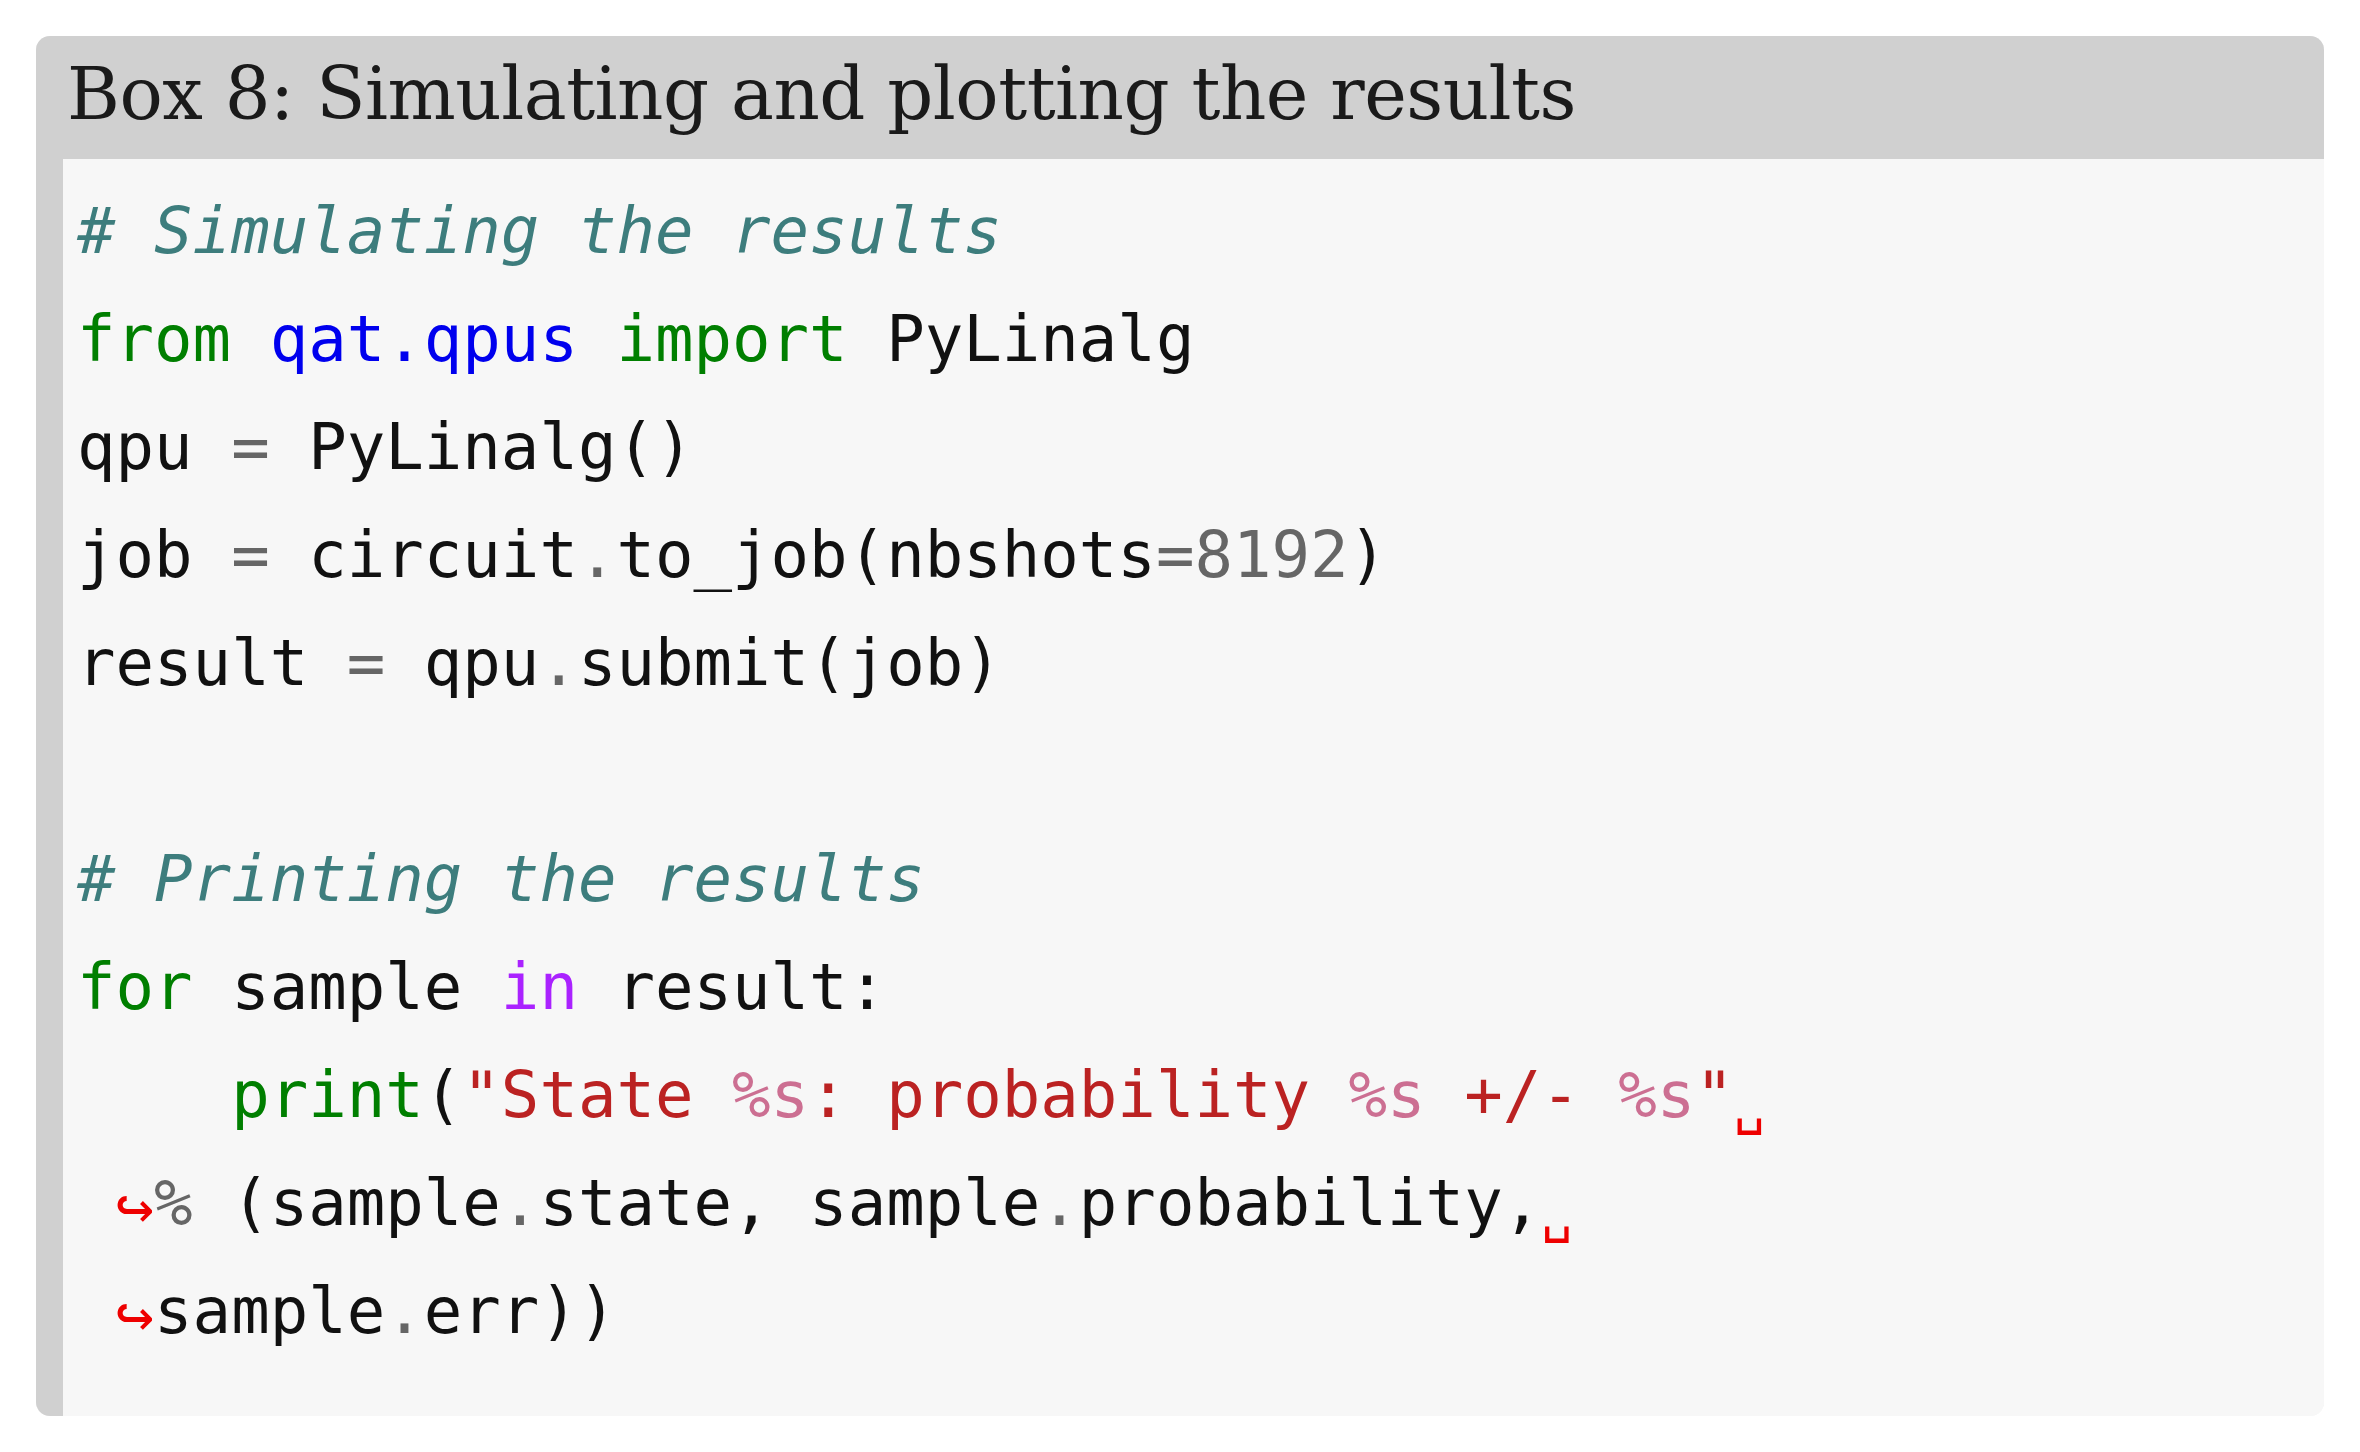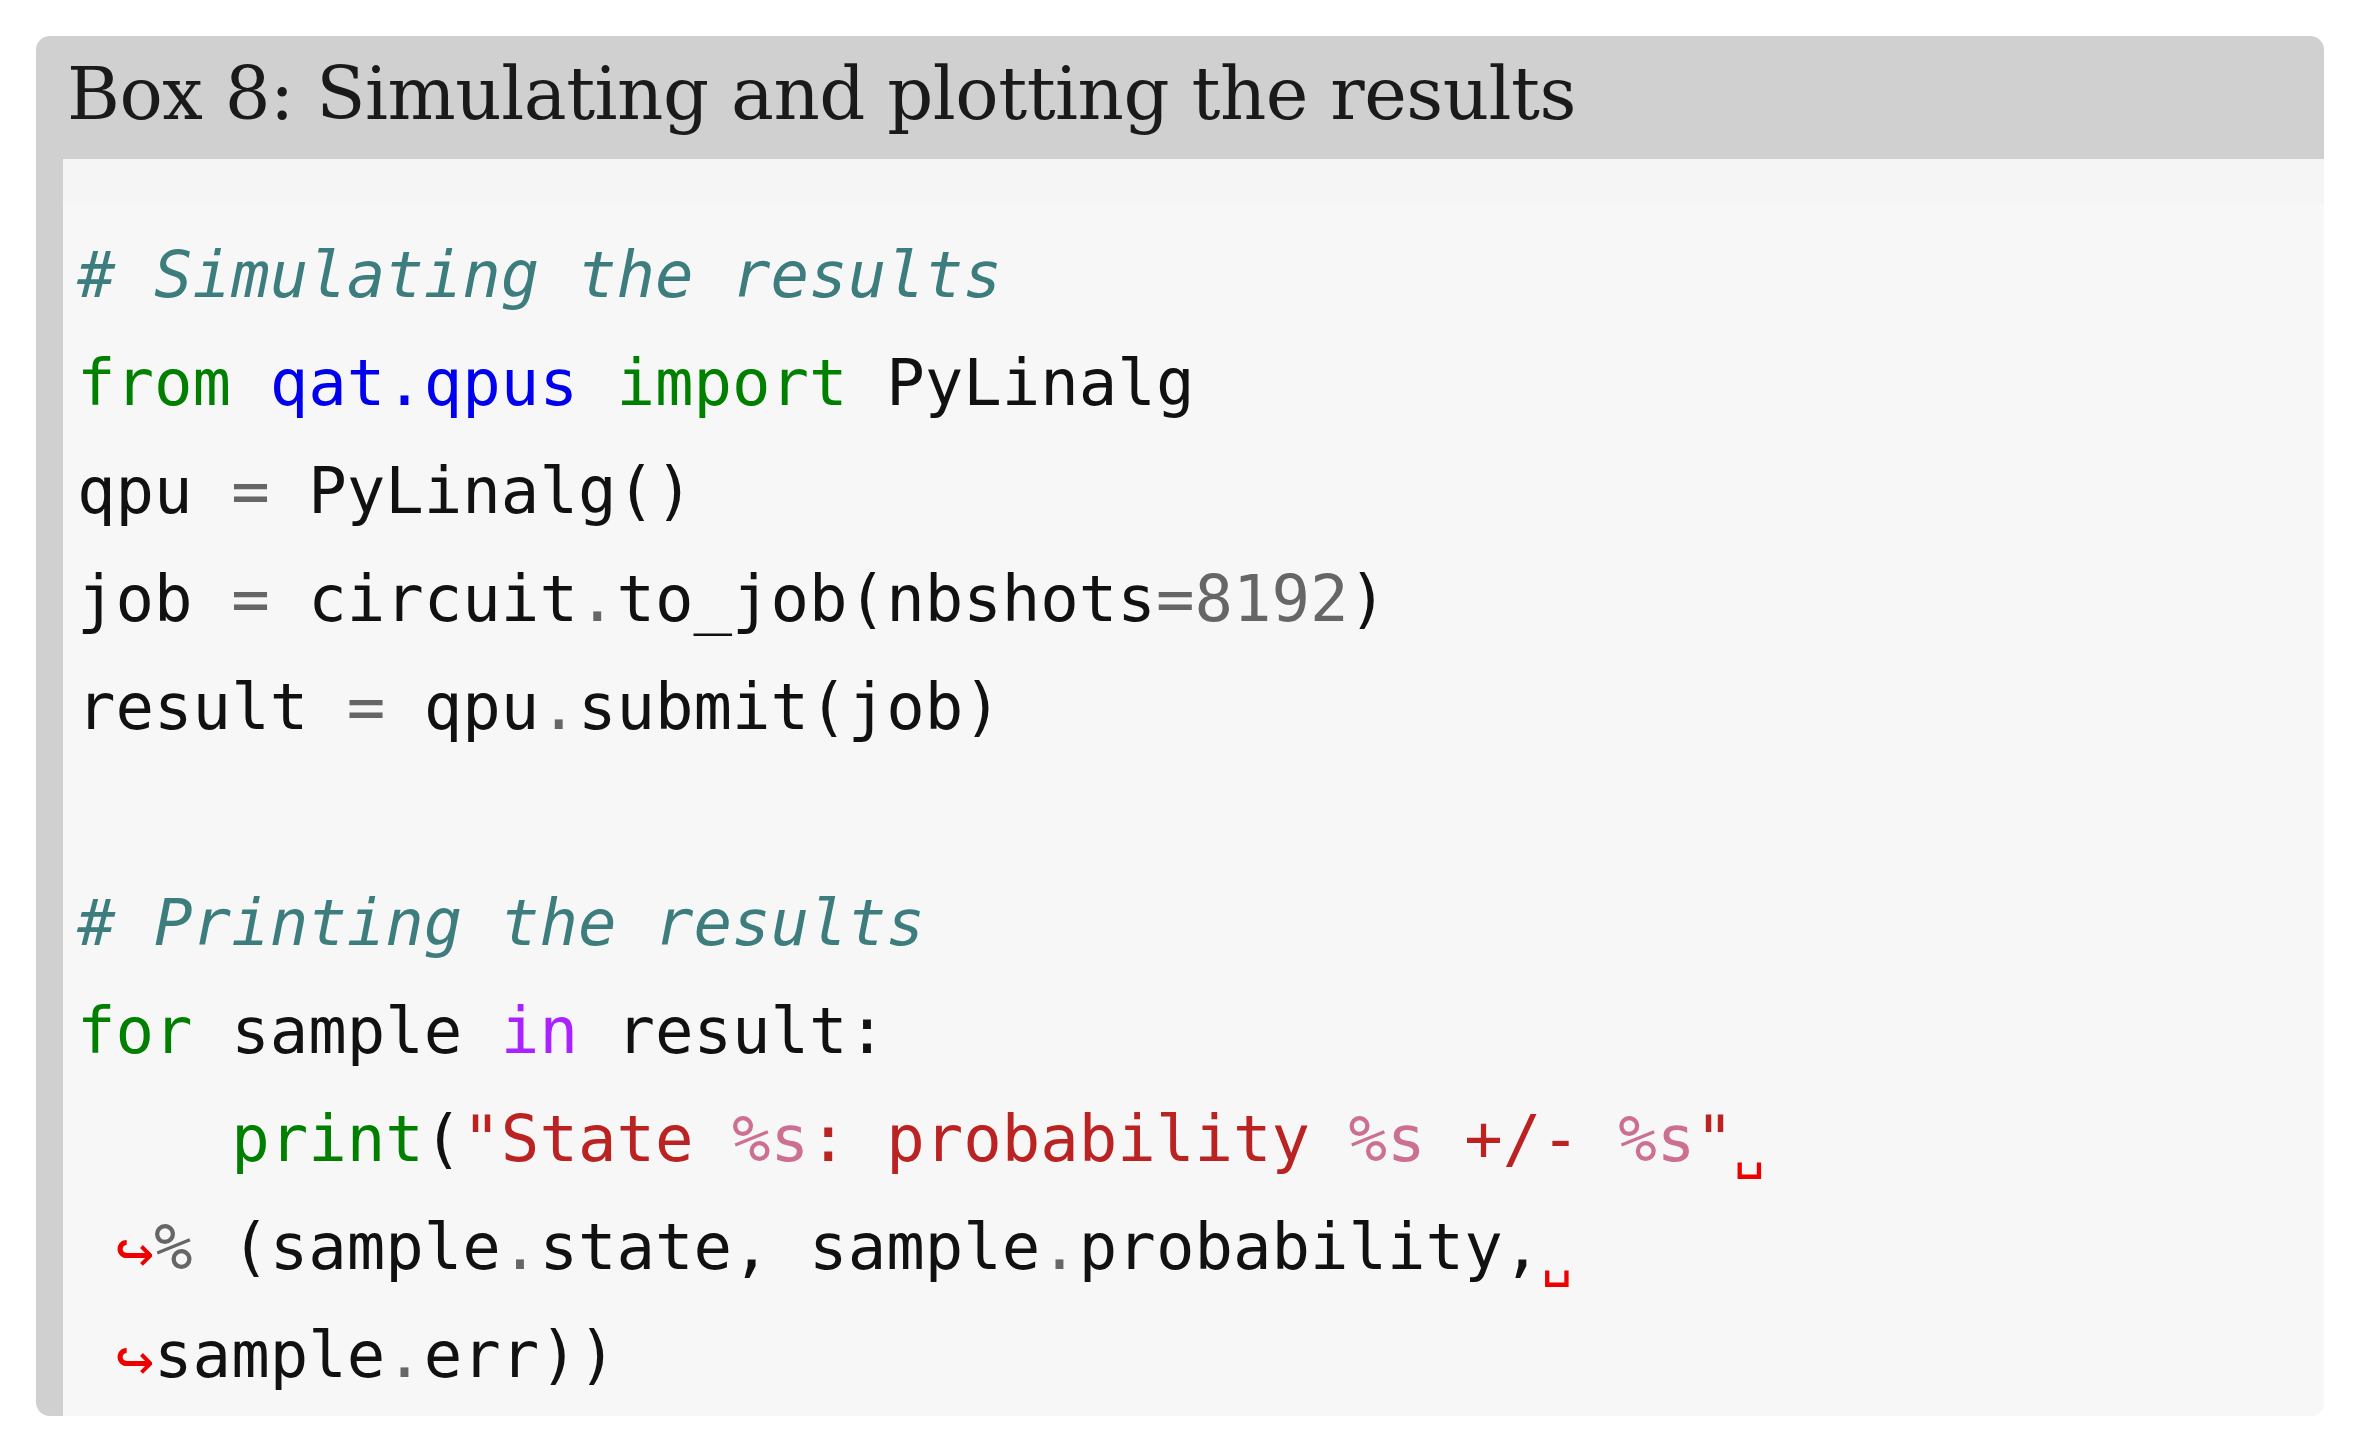--- a/index.html
+++ b/index.html
@@ -58,21 +58,20 @@
     width: 27px;
     flex: 0 0 27px;
     background: #d0d0d0;
   }
   .code-area {
     flex: 1 1 auto;
     background: #f7f7f7;
     position: relative;
     padding: 18px 0 0 14px;
     box-sizing: border-box;
-    margin-top: 44px;
   }
 
   pre.code {
     margin: 0;
     font-family: "DejaVu Sans Mono", monospace;
     font-size: 64px;
     line-height: 108px;
     white-space: pre;
     color: #111111;
     letter-spacing: 0px;

